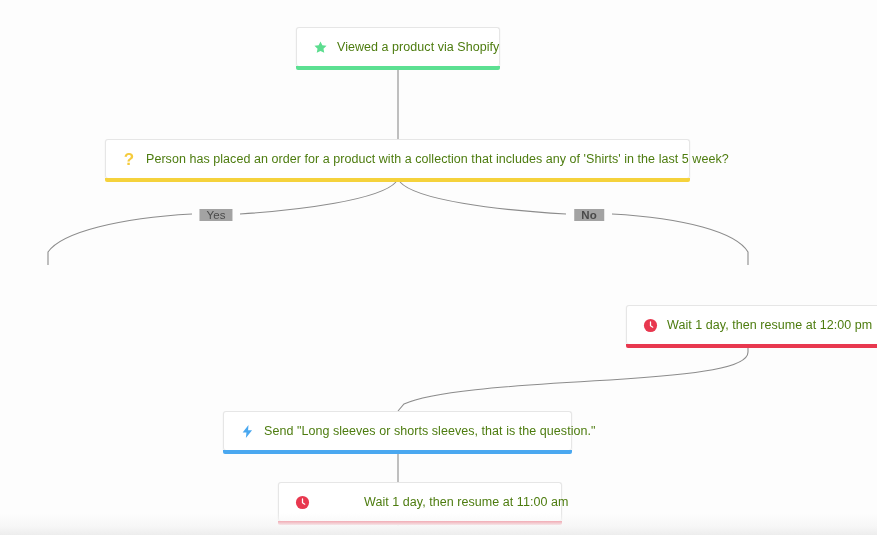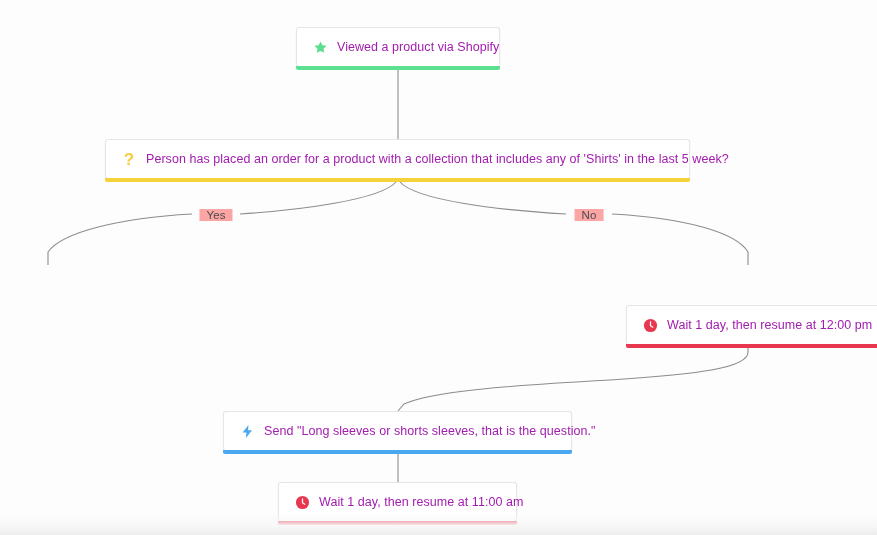--- a/index.html
+++ b/index.html
@@ -32,21 +32,21 @@
   }
   .edge-path {
     fill: none;
     stroke: #8c8c8c;
     stroke-width: 1.1;
   }
   .edge-label {
     position: absolute;
     font-size: 11.5px;
     color: #4a4a4a;
-    background: #fca5a5;
+    background: #a3a3a3;
     padding: 0 7px;
     letter-spacing: 0.1px;
     white-space: nowrap;
     transform: translate(-50%, -50%);
   }
 
   
   .node {
     position: absolute;
     box-sizing: border-box;
@@ -73,39 +73,39 @@
   .node-icon {
     width: 34px;
     min-width: 34px;
     display: flex;
     align-items: center;
     justify-content: center;
     margin-left: 6px;
   }
   .node-label {
     font-size: 12.5px;
-    color: #a21caf;
+    color: #4d7c0f;
     letter-spacing: 0.05px;
     white-space: nowrap;
     padding-right: 16px;
   }
   .qmark {
     font-size: 17px;
     font-weight: 700;
     color: #f5cb3c;
     line-height: 1;
   }
 
   
   #node-trigger   { left: 296px; top: 27px;  width: 204px; --accent: #5ce092; }
   #node-condition { left: 105px; top: 139px; width: 585px; --accent: #f5d23c; }
   #node-exit      { left: 10px;  top: 265px; width: 76px;  --accent: #f1a4b0; }
   #node-wait-1    { left: 626px; top: 265px; width: 262px; margin-top: 40px; --accent: #e8384f; }
   #node-send      { left: 223px; top: 411px; width: 349px; --accent: #4aa8f0; }
-  #node-wait-2    { left: 278px; top: 482px; width: 239px; --accent: #e8384f; }
+  #node-wait-2    { left: 278px; top: 482px; width: 284px; gap: 45px; --accent: #e8384f; }
 
   
   #bottom-fade {
     position: absolute;
     left: 0;
     right: 0;
     bottom: 0;
     height: 22px;
     background: linear-gradient(to bottom, rgba(255,255,255,0) 0%, #f7f7f7 60%, #ededed 100%);
     pointer-events: none;
@@ -128,21 +128,21 @@
 
     <path class="edge-path" d="M 748 309 L 748 352 C 748 368, 700 374, 610 380
              C 500 386, 430 392, 404 404 L 398 411"></path>
 
     <path class="edge-path" d="M 398 454 L 398 482"></path>
 
     <path class="edge-path" d="M 398 525 L 398 535"></path>
   </svg>
 
   <div class="edge-label" style="left:216px; top:215px;">Yes</div>
-  <div class="edge-label" style="left:589px; top:215px;">No</div>
+  <div class="edge-label" style="left:589px; top:215px;font-weight:bold;">No</div>
 
   <div class="node" id="node-trigger">
     <span class="node-icon">
       <svg width="15" height="15" viewBox="0 0 24 24" aria-hidden="true">
         <path fill="#5cdd8f" d="M12 2.2l2.95 6.13 6.75.87-4.93 4.65 1.24 6.7L12 17.4l-6.01 3.15 1.24-6.7L2.3 9.2l6.75-.87z"></path>
       </svg>
     </span>
     <span class="node-label">Viewed a product via Shopify</span>
   </div>
 

